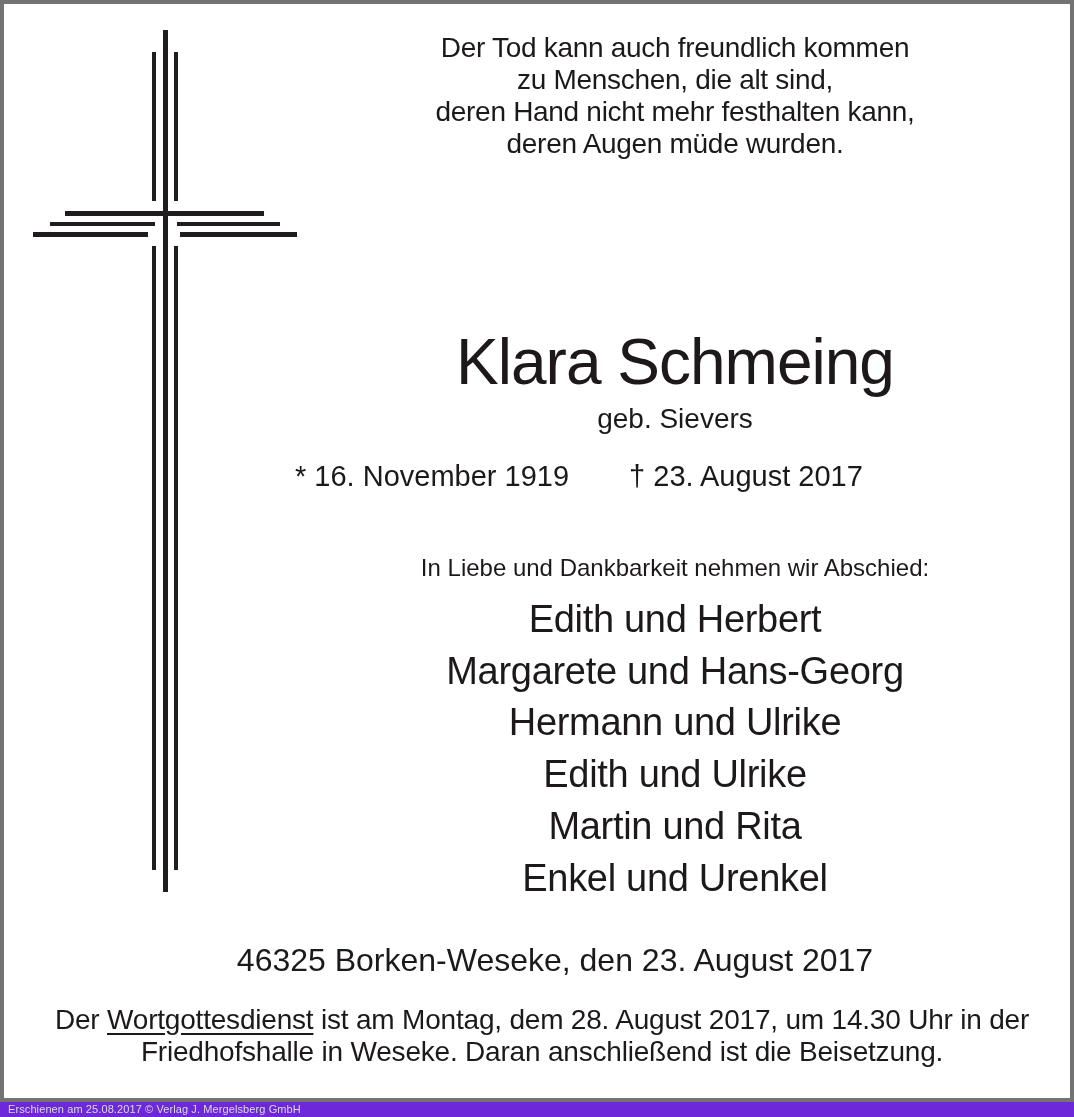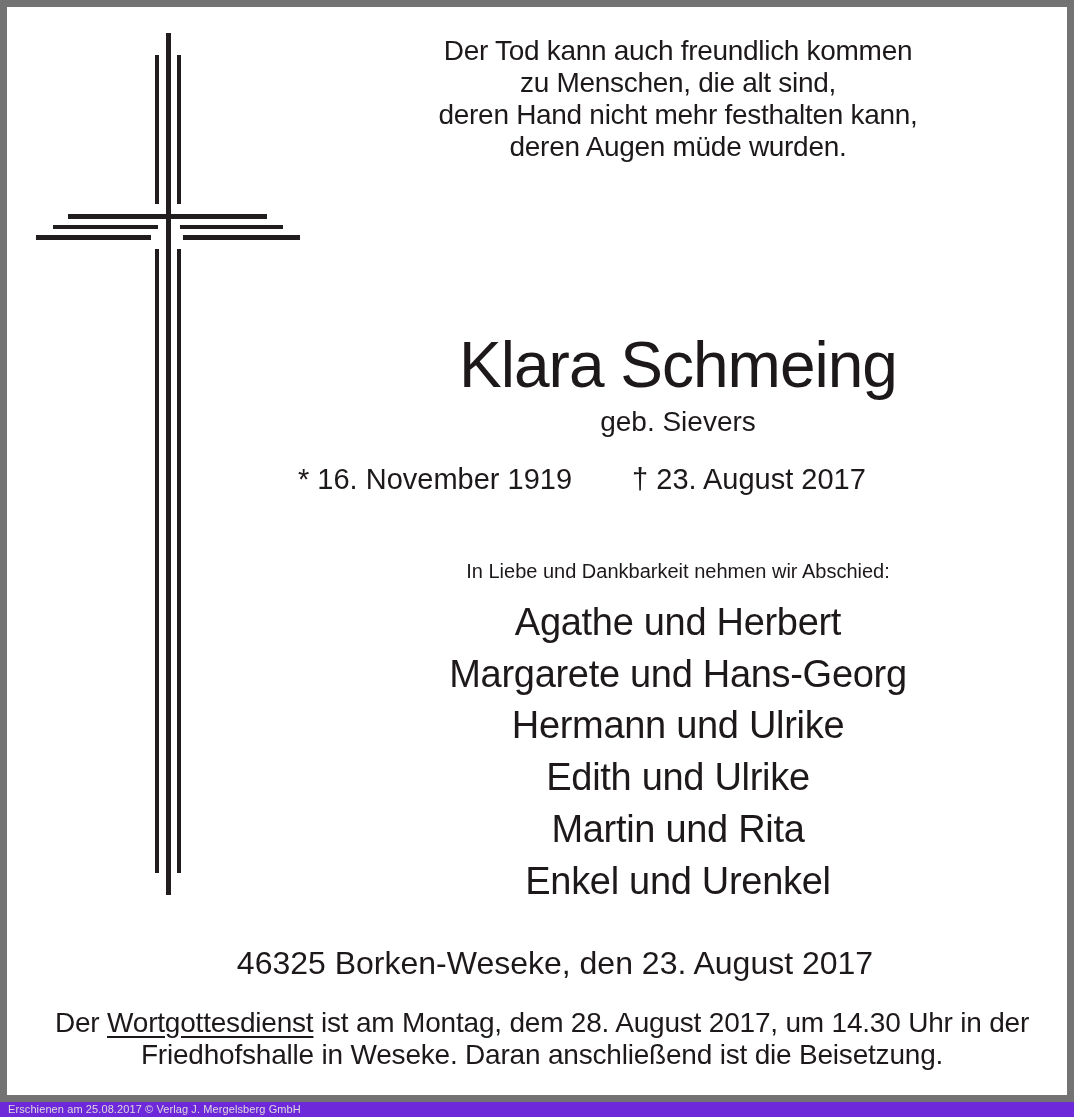--- a/index.html
+++ b/index.html
@@ -8,21 +8,21 @@
     font-family: "Liberation Sans", sans-serif;
     color: #1d191a;
     -webkit-font-smoothing: antialiased;
   }
   .page {
     position: relative;
     width: 1074px;
     height: 1102px;
     box-sizing: border-box;
     background: #ffffff;
-    border: 7px solid #737373;
+    border: 4px solid #737373;
     overflow: hidden;
   }
   .cross { position: absolute; left: 29px; top: 26px; }
   .cross rect { fill: #211d1e; }
 
   .main-col {
     position: absolute;
     left: 291px; top: 0;
     width: 760px; height: 100%;
   }
@@ -34,21 +34,21 @@
   .name {
     top: 325px; margin: 0;
     font-size: 64px; line-height: 66px;
     font-weight: normal; letter-spacing: -1px;
   }
   .maiden { top: 400px; font-size: 28px; line-height: 30px; }
   .dates {
     top: 456px; font-size: 29px; line-height: 32px;
     display: flex; justify-content: flex-start; gap: 60px;
   }
-  .intro { top: 548px; font-size: 20px; line-height: 32px; }
+  .intro { top: 548px; font-size: 24px; line-height: 32px; }
   .mourners { top: 590px; font-size: 38px; line-height: 51.7px; letter-spacing: -0.3px; }
 
   .city {
     position: absolute; left: 36px; right: 0; top: 940px;
     text-align: center; font-size: 32px; line-height: 32px;
   }
   .service {
     position: absolute; left: 20px; right: 10px; top: 1000px;
     text-align: center; font-size: 28px; line-height: 32px; letter-spacing: -0.2px;
   }
@@ -105,21 +105,21 @@
     <div class="maiden">geb. Sievers</div>
 
     <div class="dates">
       <span>* 16. November 1919</span>
       <span>† 23. August 2017</span>
     </div>
 
     <div class="intro">In Liebe und Dankbarkeit nehmen wir Abschied:</div>
 
     <div class="mourners">
-      <div>Agathe und Herbert</div>
+      <div>Edith und Herbert</div>
       <div>Margarete und Hans-Georg</div>
       <div>Hermann und Ulrike</div>
       <div>Edith und Ulrike</div>
       <div>Martin und Rita</div>
       <div>Enkel und Urenkel</div>
     </div>
 
   </div>
 
   <div class="city">46325 Borken-Weseke, den 23. August 2017</div>

